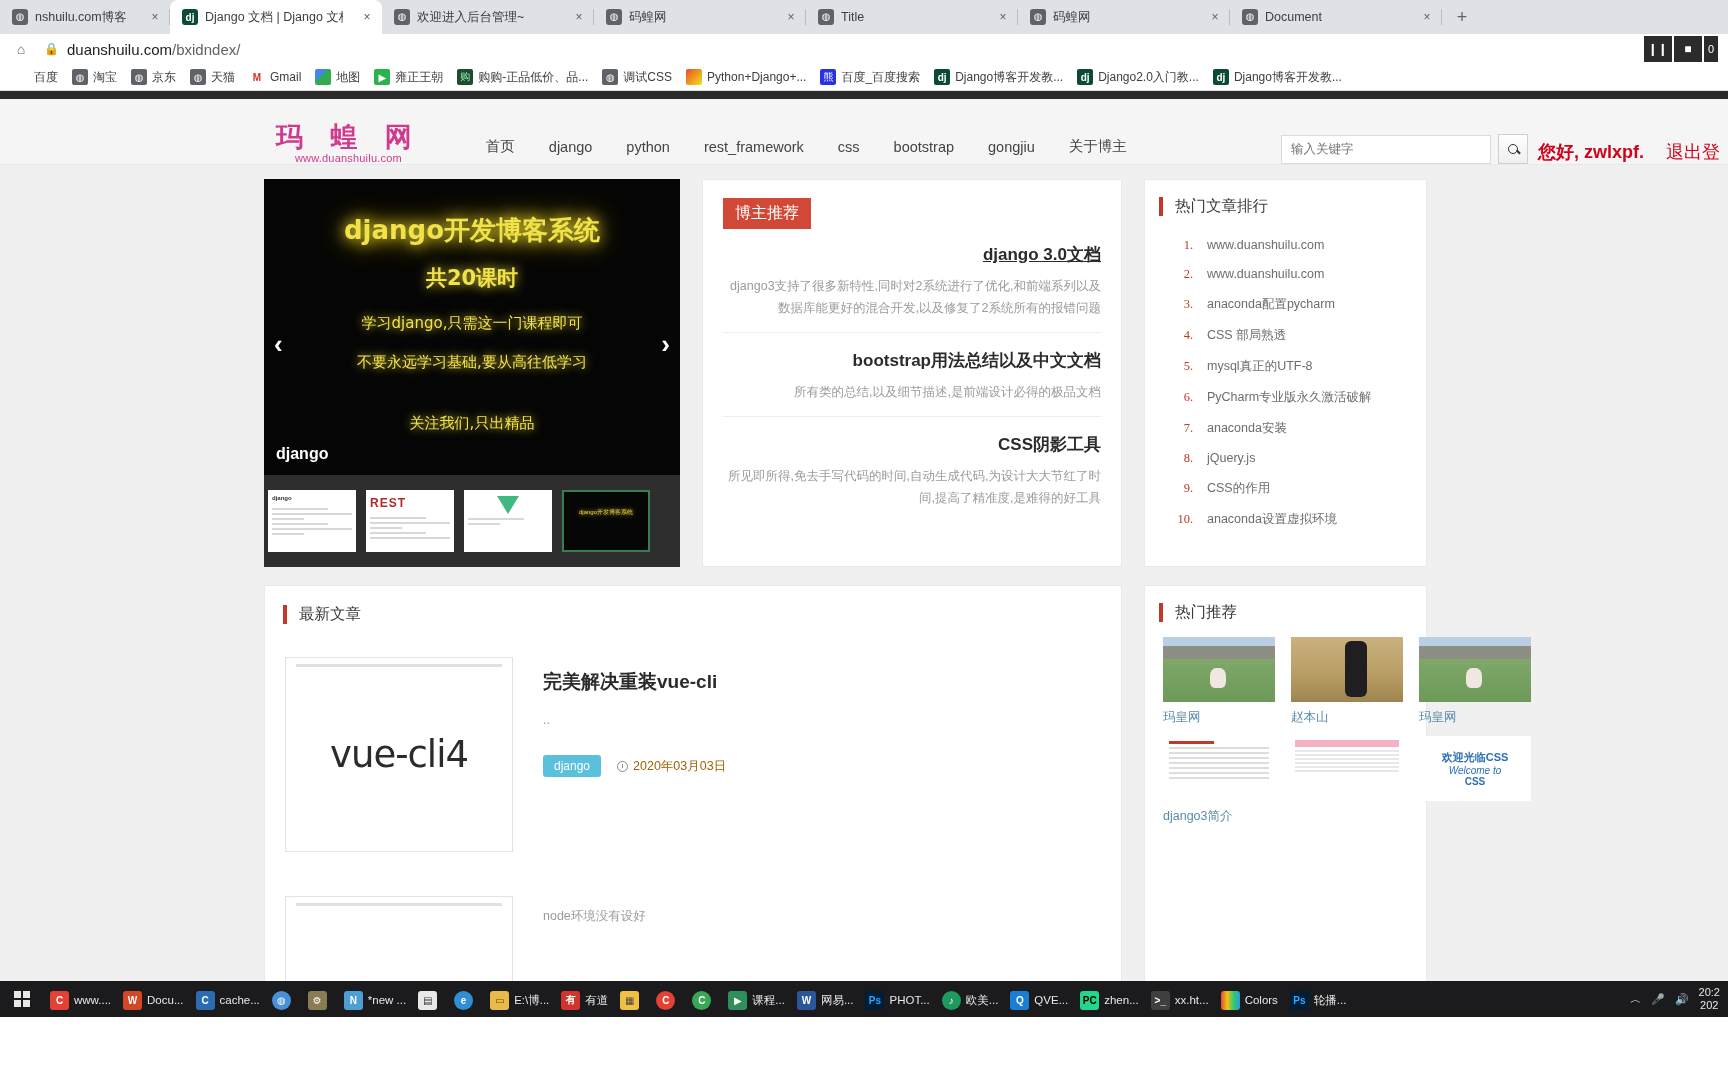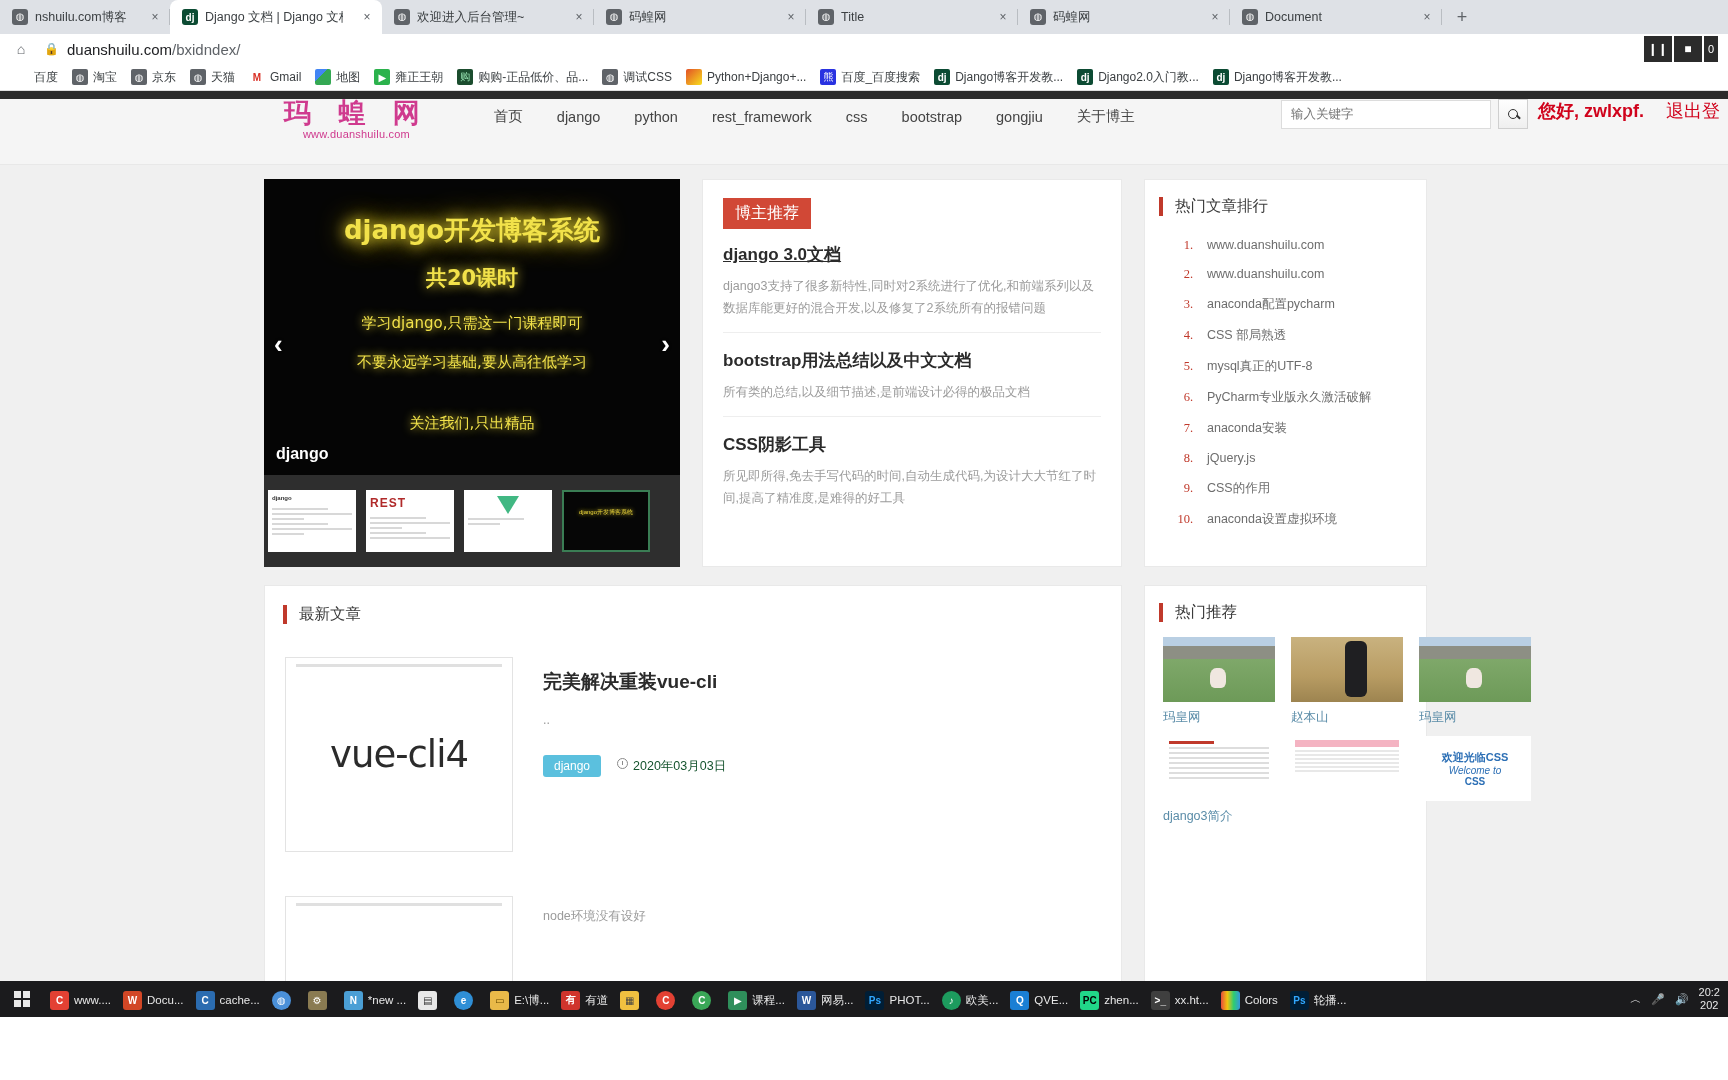--- a/index.html
+++ b/index.html
@@ -154,22 +154,22 @@
     background: #f0f0f0;
     overflow: hidden;
     position: relative;
   }
   .darkstrip { height: 8px; background: #2b2b2b; }
 
   .site-header {
     background: #f5f5f5;
     height: 66px;
     display: flex;
-    align-items: flex-start;
-    padding: 0 0 0 12px;
+    align-items: flex-end;
+    padding: 0 0 0 4px;
     border-bottom: 1px solid #e8e8e8;
   }
   .logo-wrap {
     margin-left: 272px;
     display: flex;
     flex-direction: column;
     align-items: center;
   }
   .logo-cn {
     font-family: "DejaVu Serif", "Liberation Serif", serif;
@@ -330,21 +330,21 @@
   }
   .tag-label {
     display: inline-block;
     background: #d14836;
     color: #fff;
     font-size: 16px;
     padding: 5px 12px;
     margin-bottom: 14px;
     font-family: "DejaVu Sans", sans-serif;
   }
-  .rec-item { padding-bottom: 12px; }
+  .rec-item { padding-bottom: 12px; text-align: right; }
   .rec-item + .rec-item { border-top: 1px solid #eee; padding-top: 16px; }
   .rec-title {
     font-size: 17px;
     font-weight: bold;
     color: #2b2b2b;
     margin-bottom: 10px;
   }
   .rec-title.link { text-decoration: underline; }
   .rec-desc {
     font-size: 12.5px;
@@ -417,21 +417,21 @@
   }
   .article-excerpt { font-size: 12.5px; color: #9b9b9b; margin-bottom: 26px; min-height: 16px;}
   .article-meta { display: flex; align-items: center; gap: 16px; }
   .chip {
     background: #5bc0de;
     color: #fff;
     font-size: 12px;
     padding: 4px 11px;
     border-radius: 3px;
   }
-  .meta-date { font-size: 12.5px; color: #14532d; display: flex; gap: 5px;}
+  .meta-date { font-size: 12.5px; color: #a16207; display: flex; align-items: center; gap: 5px;}
   .clock {
     width: 11px; height: 11px;
     border: 1.3px solid #8a8a8a;
     border-radius: 50%;
     position: relative;
     display:inline-block;
   }
   .clock::after {
     content:""; position:absolute; left:4px; top:2px;
     width:1.2px;height:4px;background:#8a8a8a;

